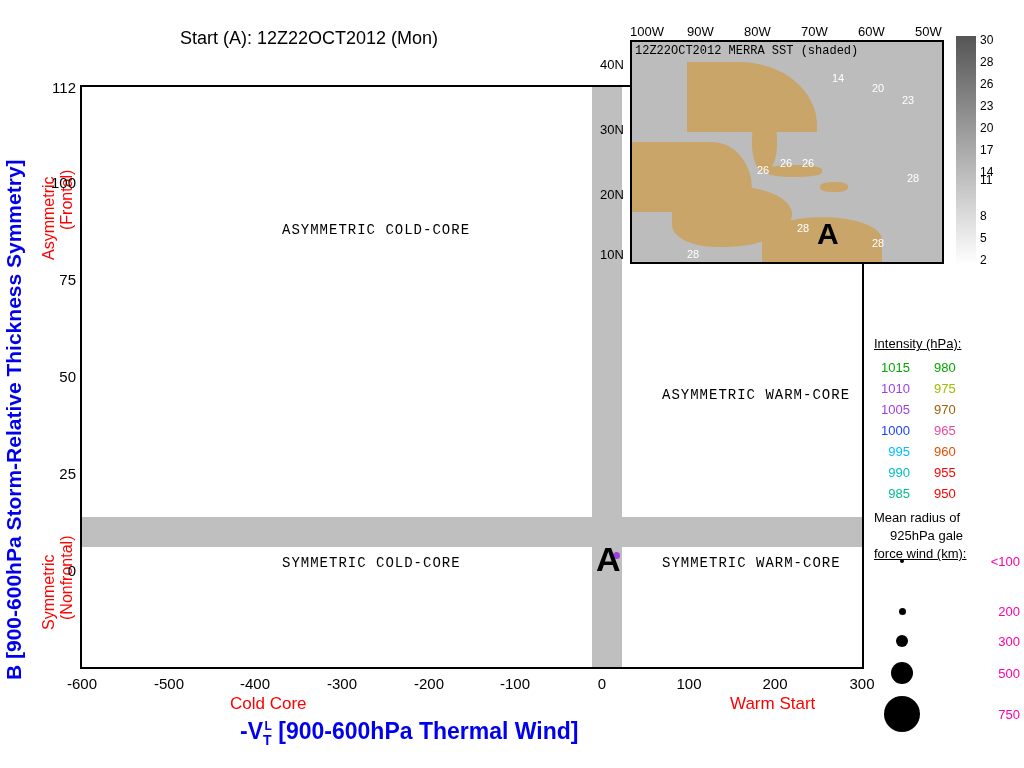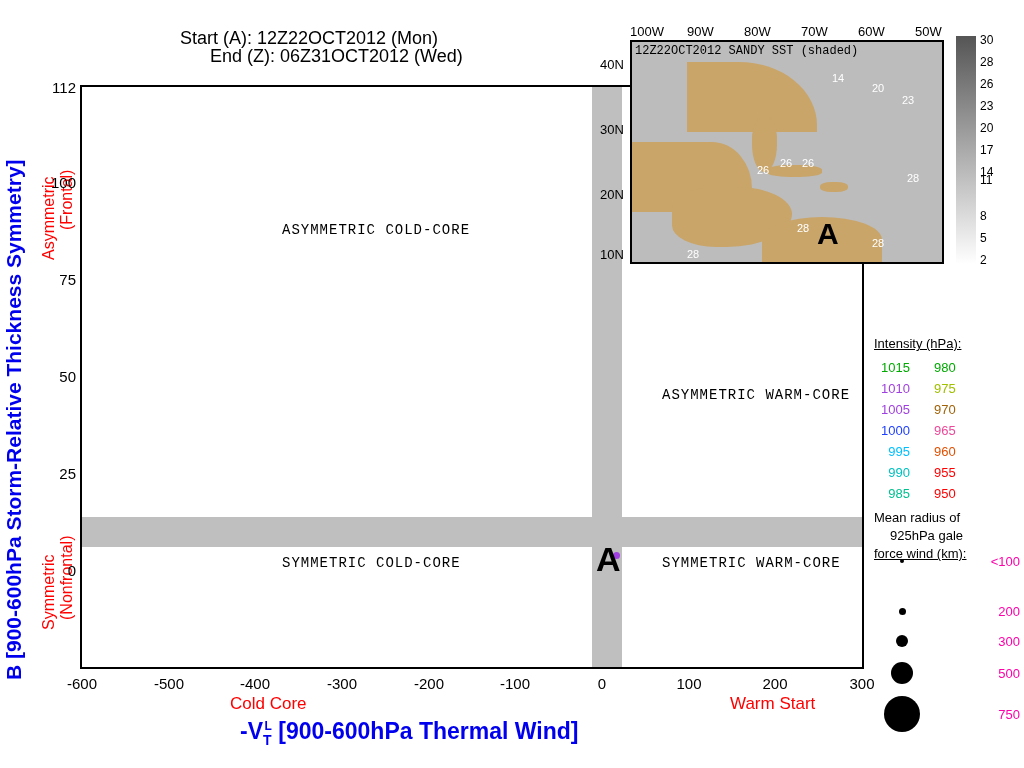--- a/index.html
+++ b/index.html
@@ -55,21 +55,20 @@
   .sizerow{position:absolute;left:880px;width:140px;display:flex;align-items:center}
   .dot{border-radius:50%;background:#000;flex-shrink:0}
   .sval{color:#ff00aa;margin-left:auto;width:48px;text-align:right;font-size:13px}
 </style>
 </head>
 <body>
 
 <div class="canvas">
 
   <div class="title-sub1">Start (A): 12Z22OCT2012 (Mon)</div>
-  <div class="title-sub2">End (Z): 06Z31OCT2012 (Wed)</div>
 
   <div class="yaxis-title">B [900-600hPa Storm-Relative Thickness Symmetry]</div>
   <div class="xaxis-title">-V<sub style="font-size:14px">T</sub><sup style="font-size:12px;margin-left:-7px">L</sup> [900-600hPa Thermal Wind]</div>
 
   <div class="yaxis-seg1">Symmetric</div>
   <div class="yaxis-seg1b">(Nonfrontal)</div>
   <div class="yaxis-seg2">Asymmetric</div>
   <div class="yaxis-seg2b">(Frontal)</div>
   <div class="xaxis-seg1">Cold Core</div>
   <div class="xaxis-seg2">Warm Start</div>
@@ -105,21 +104,21 @@
 
   <div class="inset">
     <div class="inset-ocean"></div>
     <div class="land us"></div>
     <div class="land mx"></div>
     <div class="land ca"></div>
     <div class="land sa"></div>
     <div class="land fl"></div>
     <div class="land cu"></div>
     <div class="land hi"></div>
-    <div class="inset-title">12Z22OCT2012 SANDY SST (shaded)</div>
+    <div class="inset-title">12Z22OCT2012 MERRA SST (shaded)</div>
     <div class="inset-A">A</div>
     <div class="sst" style="left:200px;top:30px">14</div>
     <div class="sst" style="left:240px;top:40px">20</div>
     <div class="sst" style="left:270px;top:52px">23</div>
     <div class="sst" style="left:148px;top:115px">26</div>
     <div class="sst" style="left:170px;top:115px">26</div>
     <div class="sst" style="left:125px;top:122px">26</div>
     <div class="sst" style="left:275px;top:130px">28</div>
     <div class="sst" style="left:165px;top:180px">28</div>
     <div class="sst" style="left:240px;top:195px">28</div>

